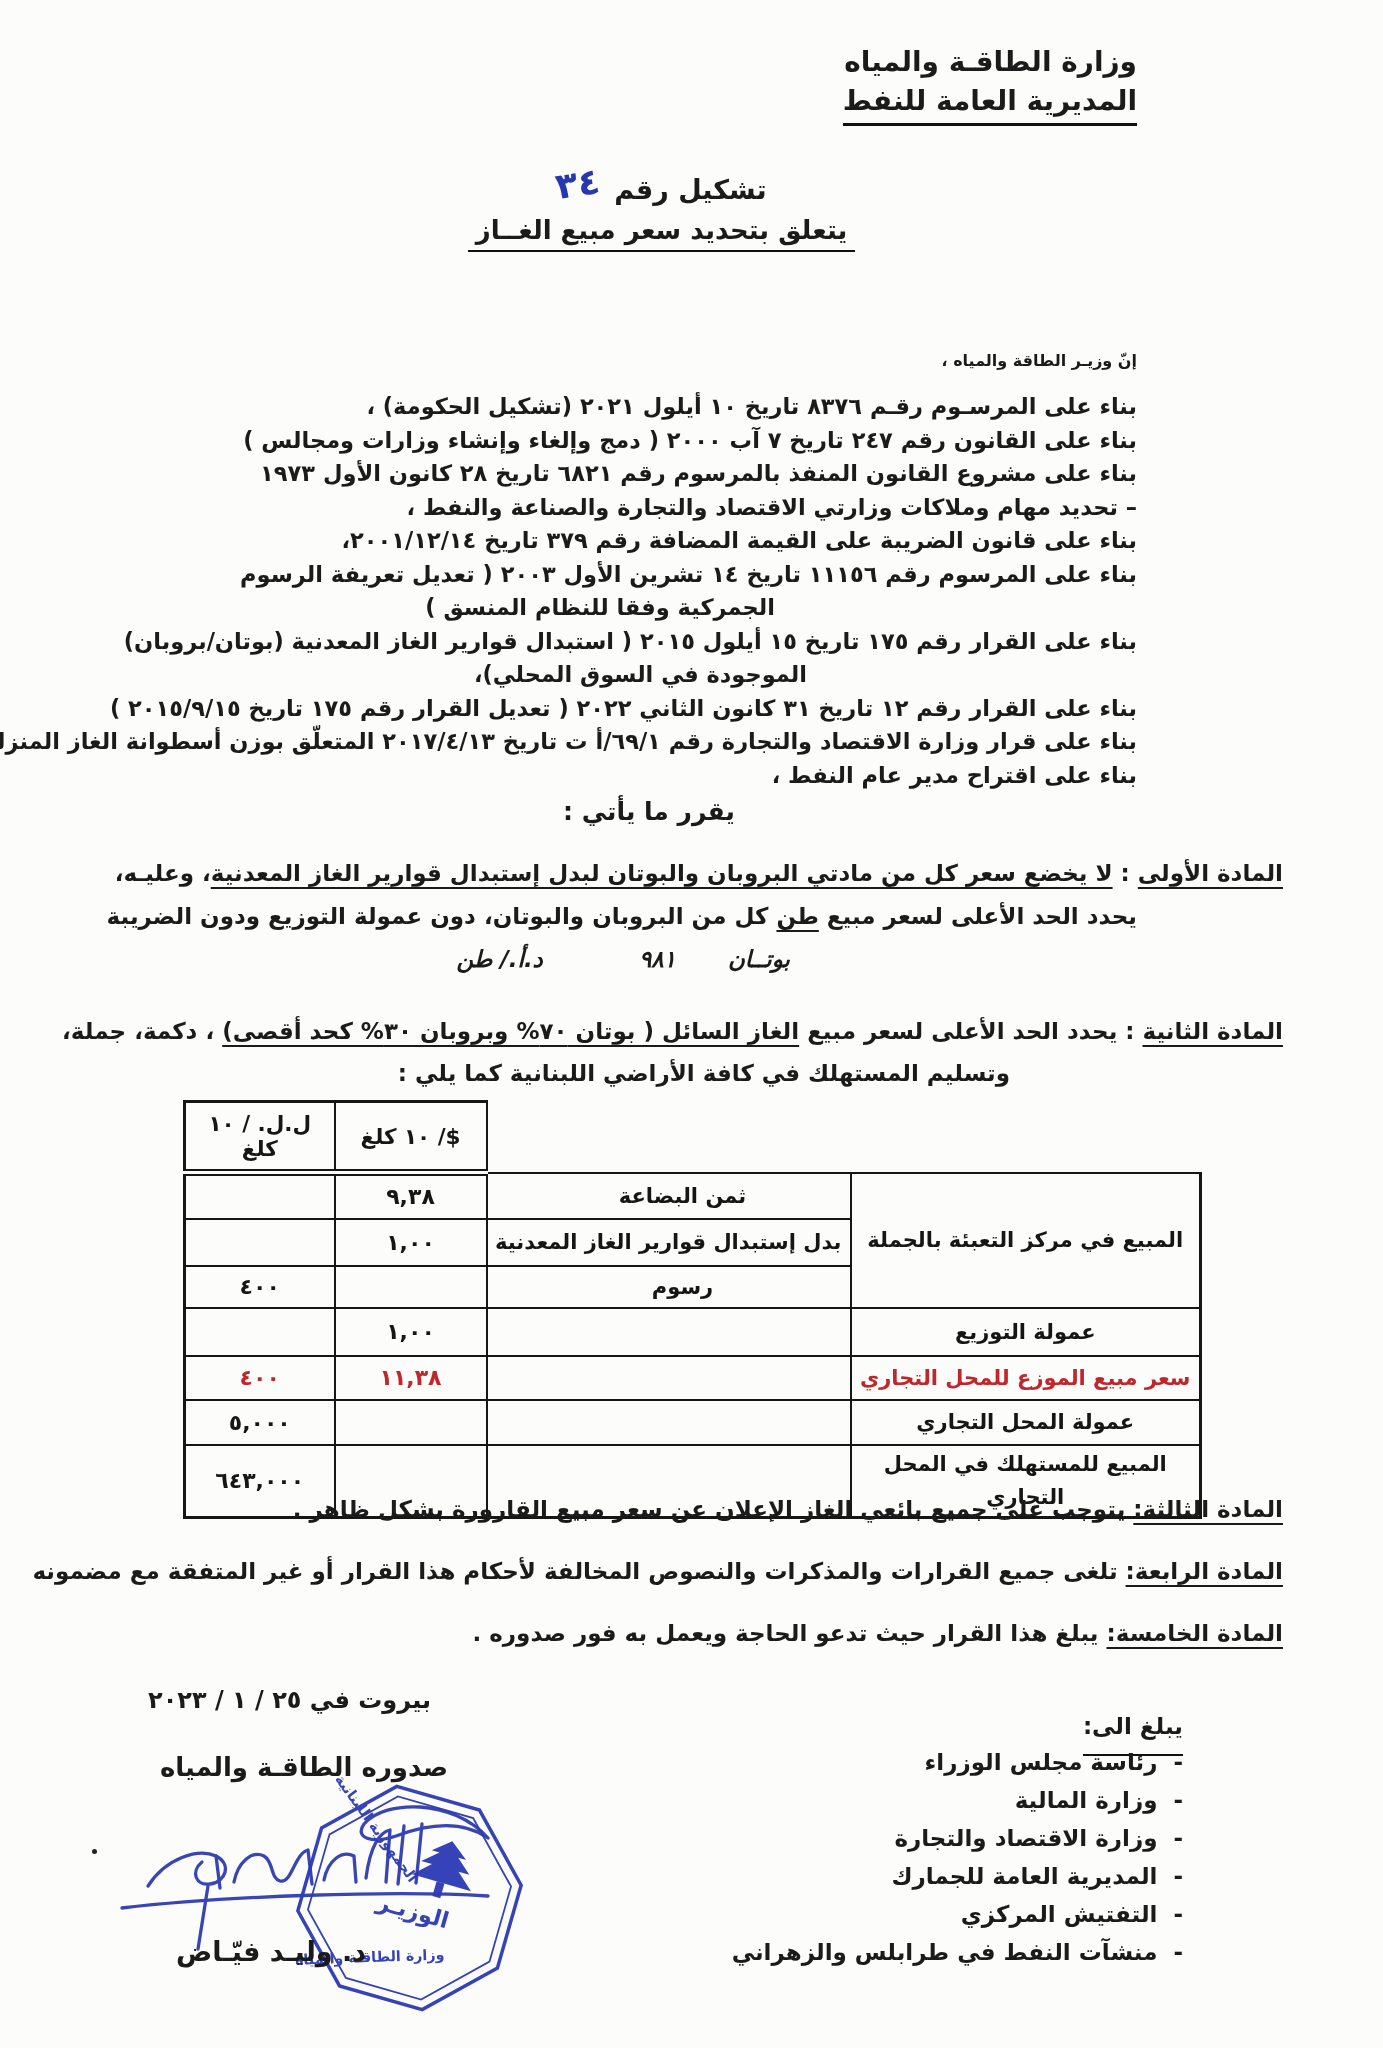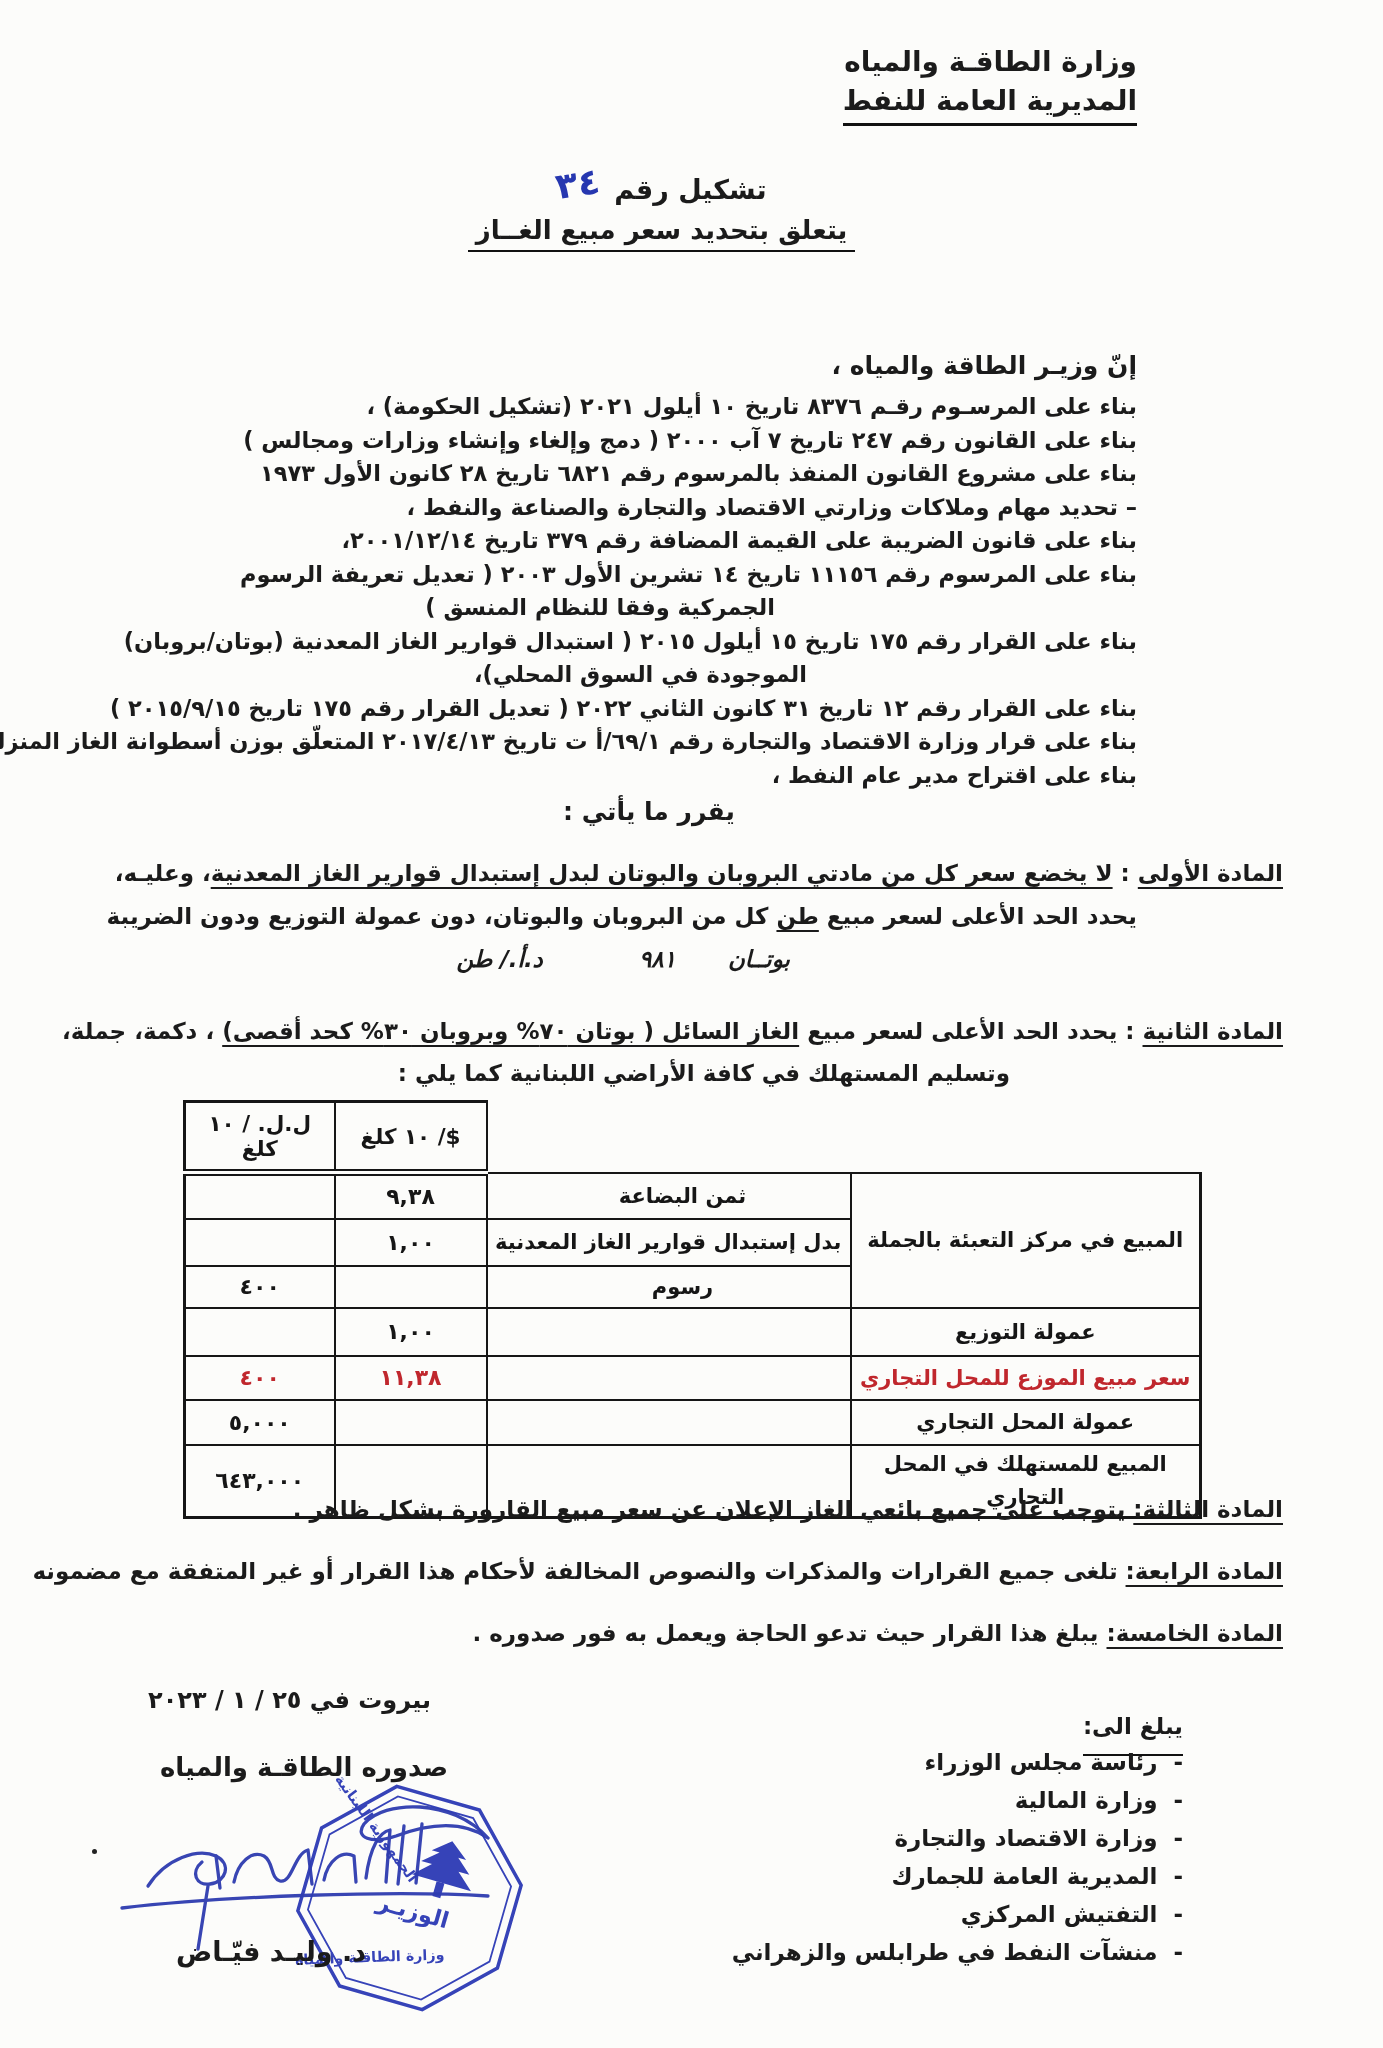--- a/index.html
+++ b/index.html
@@ -25,21 +25,21 @@
   .title-block{top:166px;left:0;right:60px;text-align:center;}
   .decree-line{font-size:27px;}
   .decree-num{
     display:inline-block;color:#2637b0;font-size:36px;
     margin-right:14px;transform:rotate(-9deg) translateY(-3px);
   }
   .subject{display:inline-block;margin-top:8px;font-size:26px;
     border-bottom:2.5px solid #111;padding:0 8px 5px;}
 
   
-  .opening{top:351px;right:246px;font-size:25px;}
+  .opening{top:351px;right:246px;font-size:16px;}
   .preamble{top:390px;right:246px;text-align:right;font-size:22.5px;line-height:33.5px;}
   .preamble div{white-space:nowrap;}
   .preamble .ind-a{padding-left:0;padding-right:362px;}
   .preamble .ind-b{padding-left:0;padding-right:330px;}
 
   .decides{top:797px;left:0;right:85px;text-align:center;font-size:25px;}
 
   
   .article{right:100px;text-align:right;font-size:23px;line-height:43px;}
   .art1{top:852px;}

